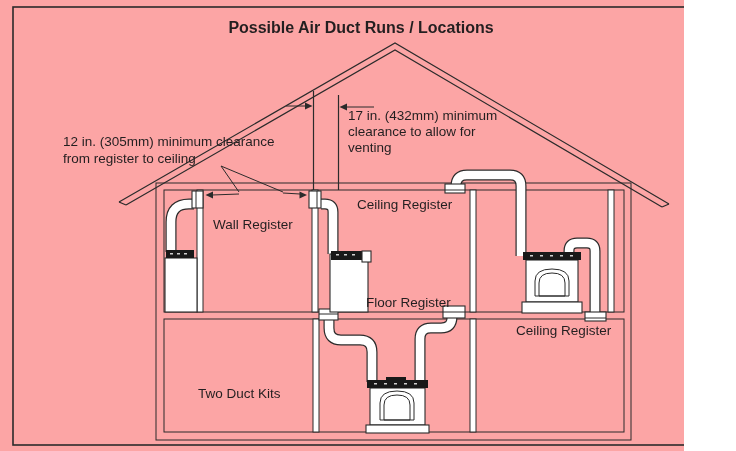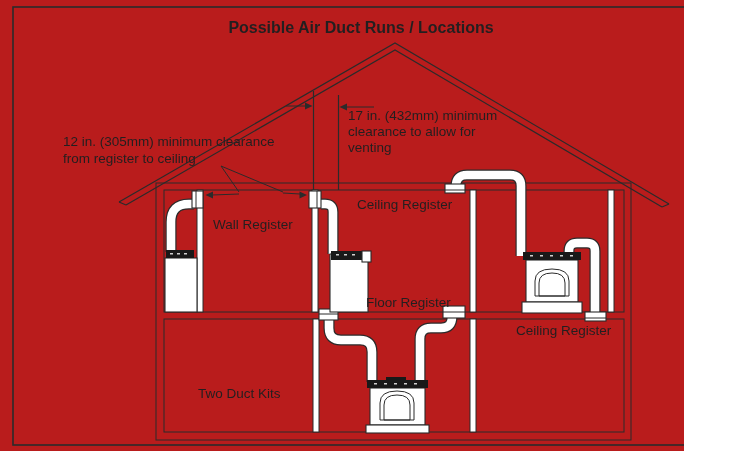--- a/index.html
+++ b/index.html
@@ -4,21 +4,21 @@
 <style>
   html, body {
     margin: 0;
     padding: 0;
     background: #ffffff;
   }
   .stage {
     position: relative;
     width: 684px;
     height: 451px;
-    background: #b91c1c;
+    background: #fca5a5;
     font-family: "Liberation Sans", sans-serif;
     overflow: hidden;
     text-align: right;
   }
   svg { display: block; }
   .frame       { fill: none; stroke: #2b2b2b; stroke-width: 1.6; }
   .ln          { fill: none; stroke: #2b2b2b; stroke-width: 1.2; }
   .thin        { fill: none; stroke: #2b2b2b; stroke-width: 1; }
   .wallrect    { fill: #ffffff; stroke: #2b2b2b; stroke-width: 1; }
   .duct-outer  { fill: none; stroke: #2b2b2b; stroke-width: 11; stroke-linecap: butt; }

